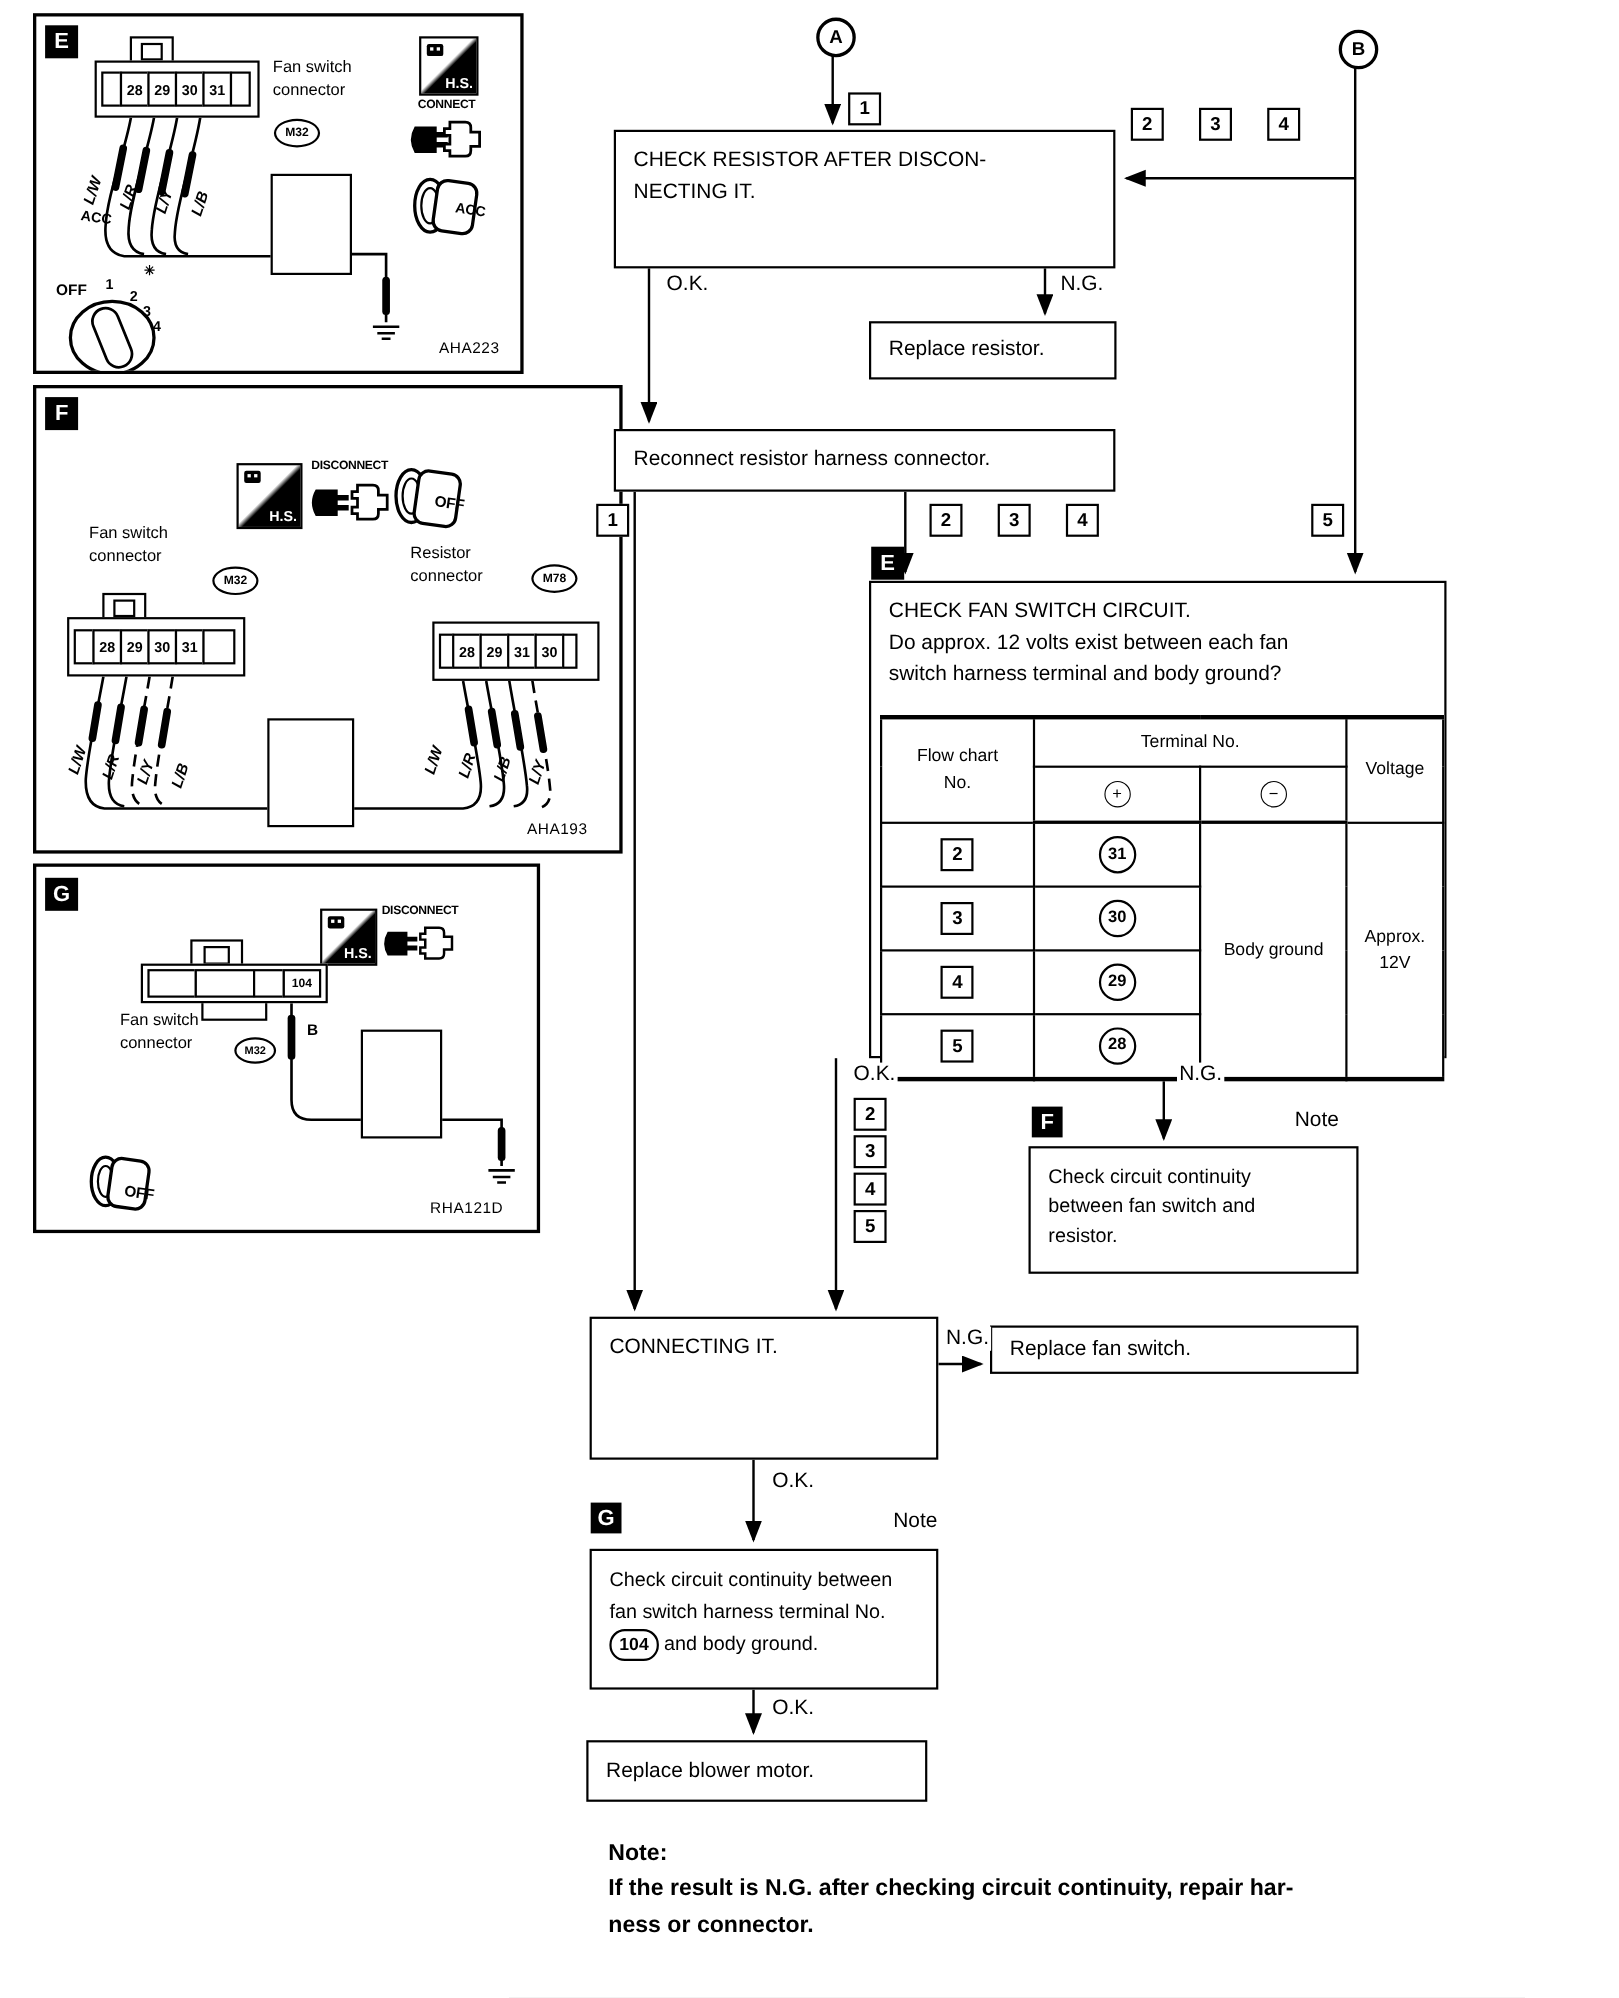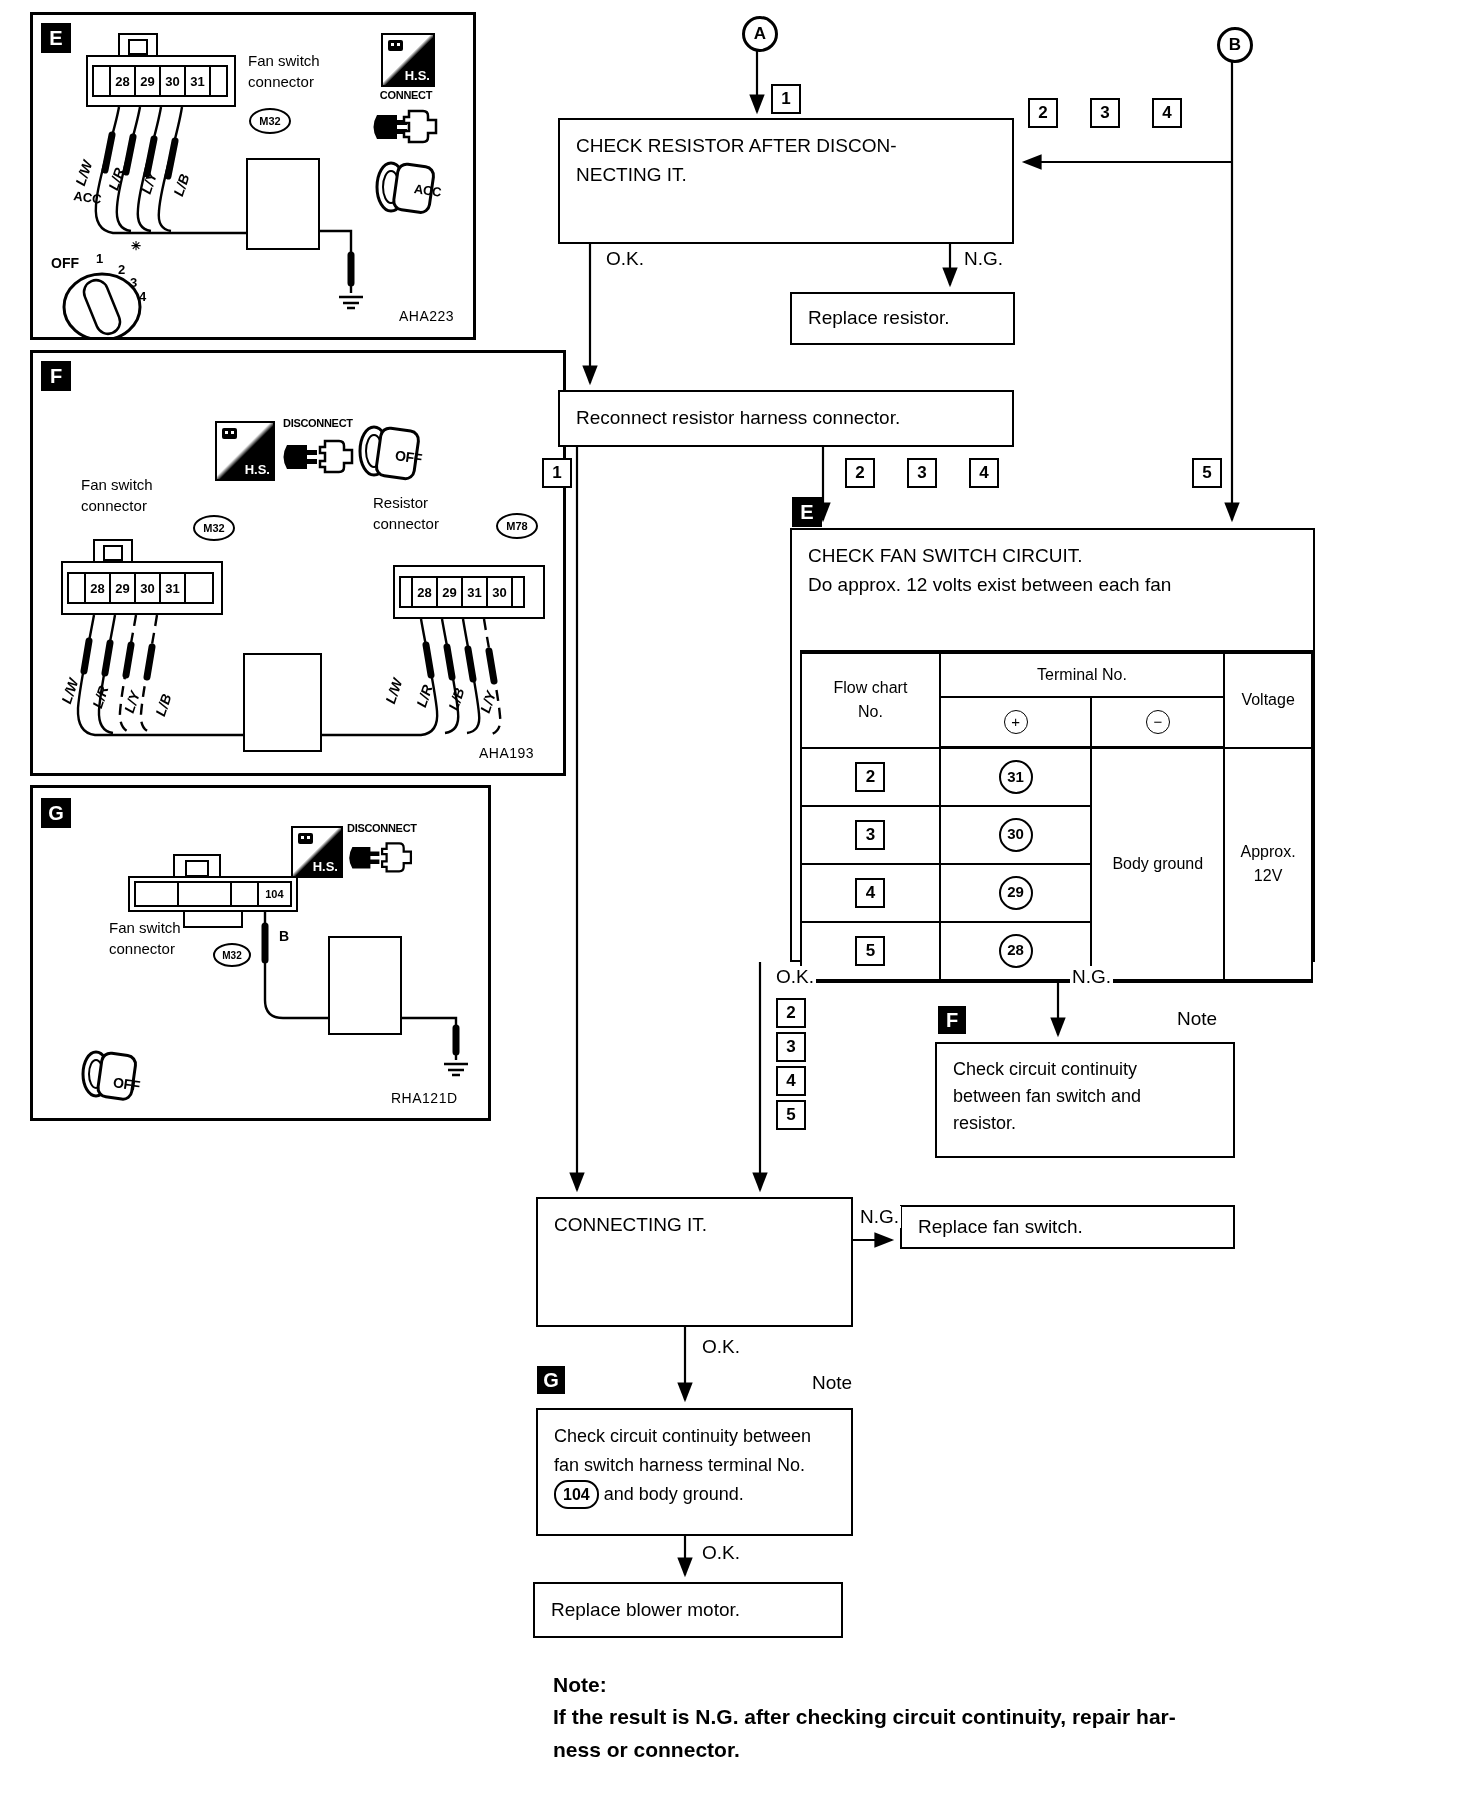--- a/index.html
+++ b/index.html
@@ -135,20 +135,21 @@
   <div class="step" style="left:1192px;top:458px;">
       <span>5</span>
     </div>
 
   <div class="tagbox" style="left:792px;top:497px;">
       <span>E</span>
     </div>
   <div class="fbox" style="left:790px;top:528px;width:525px;height:434px;">
     <div>CHECK FAN SWITCH CIRCUIT.</div>
     <div>Do approx. 12 volts exist between each fan</div>
+    <div>switch harness terminal and body ground?</div>
     <table class="vtable" style="left:8px;top:120px;">
       <tbody>
           <tr>
         <td rowspan="2" style="width:138px;">
           <div>Flow chart</div>
           <div>No.</div>
         </td>
         <td colspan="2" style="height:38px;"><span>Terminal No.</span></td>
         <td rowspan="2" style="width:80px;"><span>Voltage</span></td>
       </tr>
@@ -421,21 +422,21 @@
     <div class="wlabel" style="left:88px;top:341px;">L/Y</div>
     <div class="wlabel" style="left:119px;top:344px;">L/B</div>
 
     <div class="meter" style="left:210px;top:300px;width:75px;height:95px;"></div>
     <div class="meter-display" style="left:220px;top:310px;width:55px;height:42px;font-size:28px;">
         <span>Ω</span>
       </div>
 
     <div class="ctext" style="left:340px;top:140px;">Resistor</div>
     <div class="ctext" style="left:340px;top:161px;">connector</div>
-    <div class="oval" style="left:463px;top:160px;width:38px;height:22px;">
+    <div class="oval" style="left:450px;top:160px;width:38px;height:22px;">
         <span>M78</span>
       </div>
     <div class="conn-body" style="left:360px;top:212px;width:152px;height:54px;">
       <span class="conn-cell blank" style="width:10px;"></span>
       <span class="conn-cell">28</span>
       <span class="conn-cell">29</span>
       <span class="conn-cell">31</span>
       <span class="conn-cell">30</span>
       <span class="conn-cell blank" style="width:10px;"></span>
     </div>

